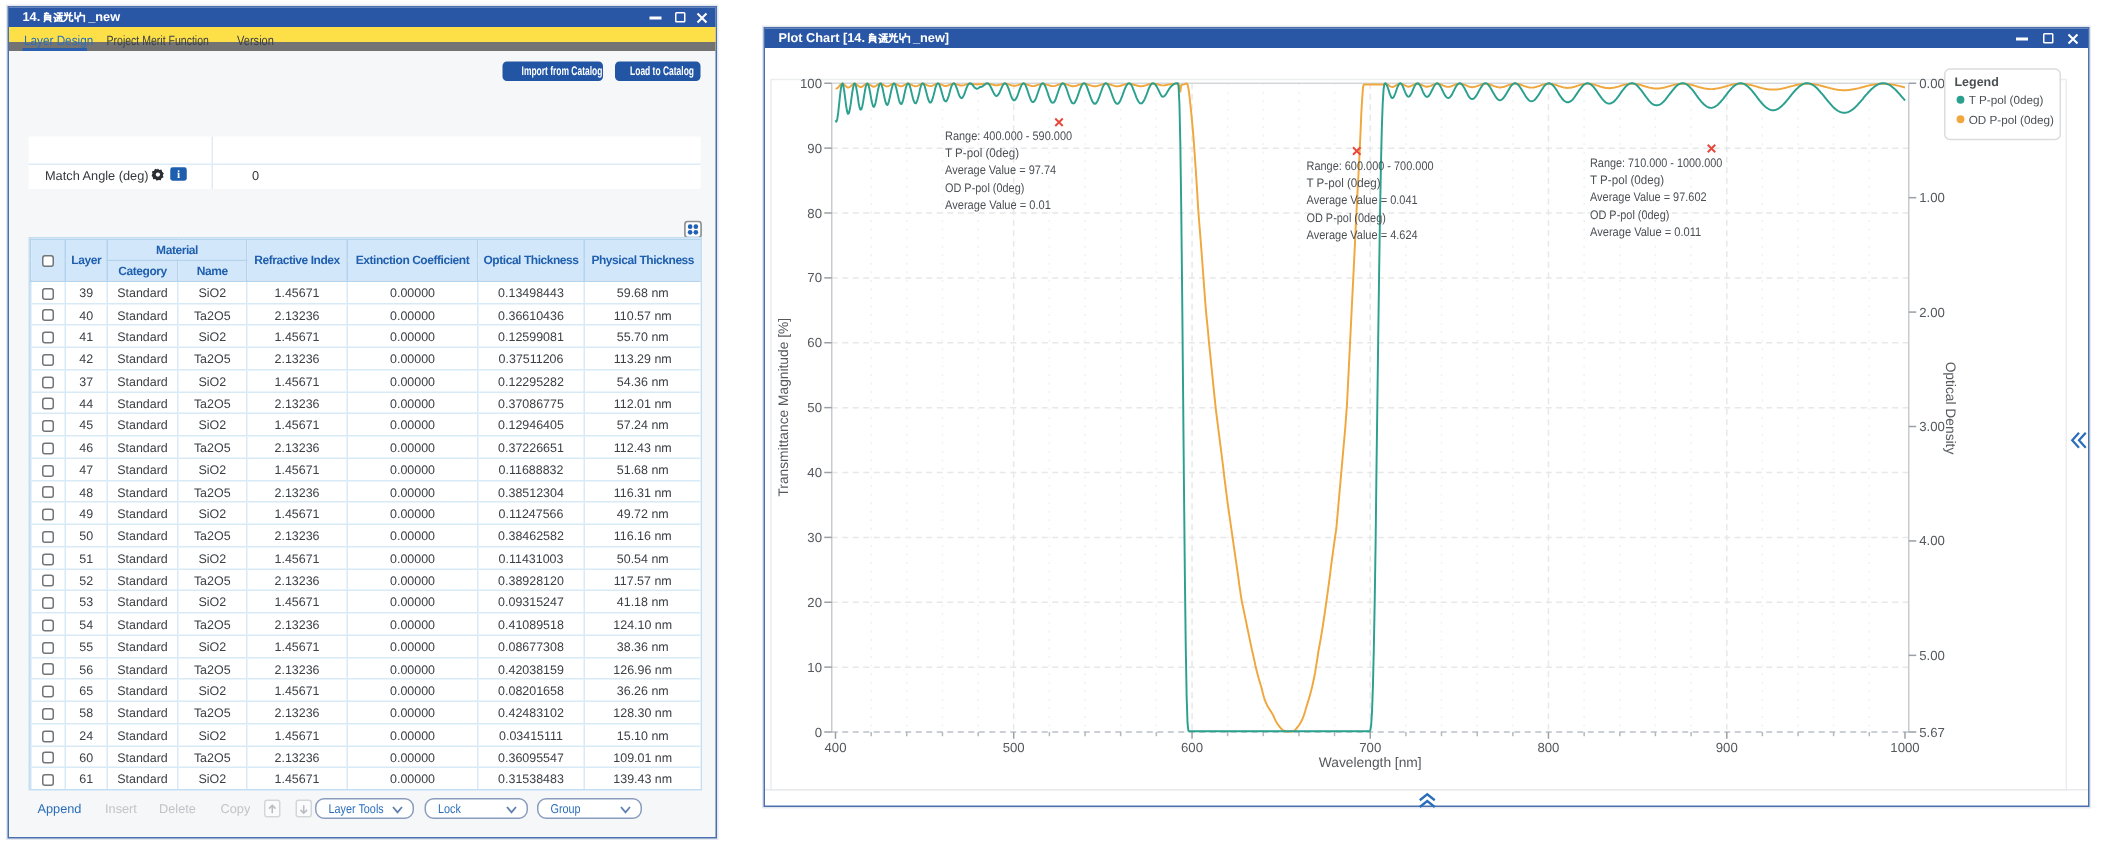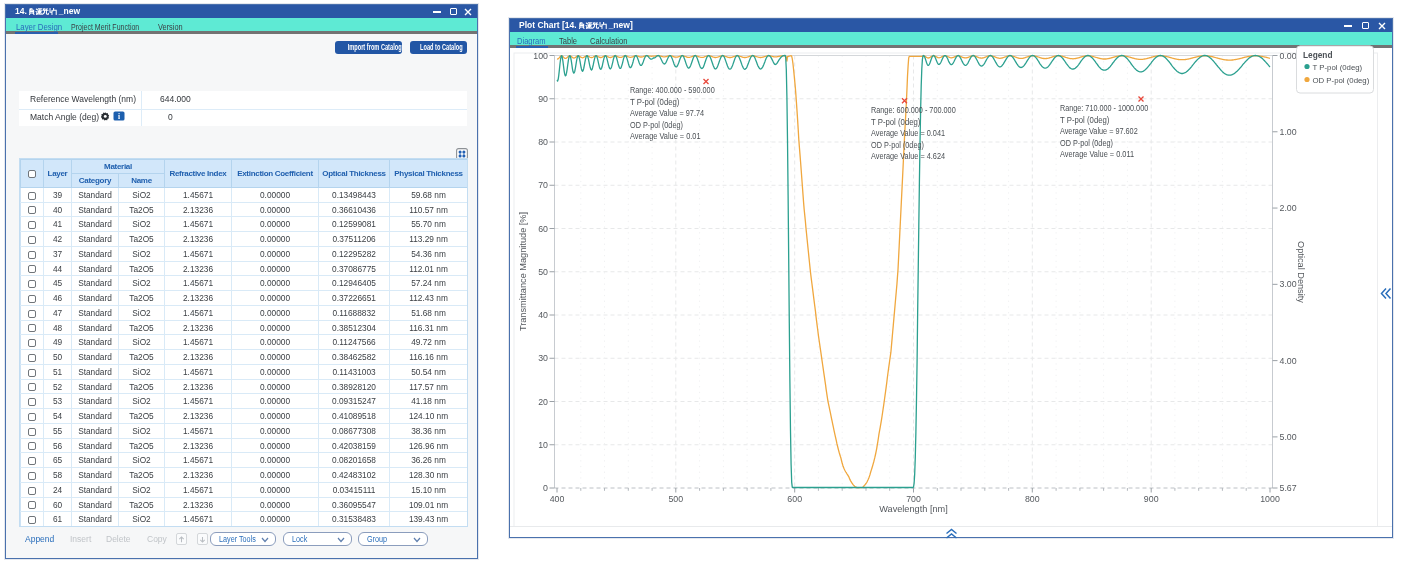--- a/index.html
+++ b/index.html
@@ -1,20 +1,20 @@
 <!DOCTYPE html>
 <html><head><meta charset="utf-8"><style>
 *{margin:0;padding:0;box-sizing:border-box}
 html,body{width:1401px;height:562px;background:#fff;font-family:"Liberation Sans",sans-serif;overflow:hidden;position:relative}
 .win{position:absolute;background:#f6f7f8;border:1px solid #4a71ad;box-shadow:0 0 0 1px rgba(180,190,205,.35)}
 .tbar{height:13px;background:#2a57a5;color:#fff;font-size:8.5px;font-weight:bold;line-height:13px;padding-left:9px;position:relative;white-space:nowrap}
 .wb{position:absolute;top:0;width:16px;height:13px;display:inline-flex;align-items:center;justify-content:center}
 .mini{display:block;width:8px;height:2px;background:#fff}
 .maxi{display:block;width:7px;height:7px;border:1.4px solid #fff;border-radius:1px}
-.tabs{height:16px;background:#5eead4;border-bottom:3px solid #737373;font-size:9px;color:#3a3f44;position:relative;white-space:nowrap}
+.tabs{height:16px;background:#fde047;border-bottom:6px solid #737373;font-size:9px;color:#3a3f44;position:relative;white-space:nowrap}
 .tabs span{position:absolute;top:4px;transform-origin:0 0}
 .tabs .act{color:#2a6ebb}
 .tabs .ul{position:absolute;height:2px;background:#2b5fae;top:14px}
 
 #w1{left:5px;top:4px;width:473px;height:555px}
 #w1 .body{position:absolute;left:0;top:0;width:100%;height:100%}
 .btn{position:absolute;background:#2256a5;color:#fff;font-size:8.3px;font-weight:bold;border-radius:3px;text-align:center;line-height:13px;height:13px;white-space:nowrap}
 .btn i{display:inline-block;font-style:normal;transform:scaleX(0.68);transform-origin:50% 50%}
 .syscfg{position:absolute;left:13px;top:58px;width:448px;height:15px;background:#fff;border-radius:2px;font-size:8.3px;color:#33373c;line-height:15px;padding-left:6px}
 .syscfg .gt{color:#9aa0a6;margin-left:5px;font-size:8px}
@@ -72,24 +72,20 @@
  <div class="tabs">
    <span class="act" style="left:9.8px;transform:scaleX(0.87)">Layer Design</span>
    <span style="left:64.6px;transform:scaleX(0.78)">Project Merit Function</span>
    <span style="left:151.8px;transform:scaleX(0.82)">Version</span>
    <span class="ul" style="left:8.9px;width:43.6px"></span>
  </div>
  <div class="body">
   <div class="btn" style="left:329px;top:36px;width:67px"><i>Import from Catalog</i></div>
   <div class="btn" style="left:404px;top:36px;width:57px"><i>Load to Catalog</i></div>
   <div class="cfgtbl">
-    <div class="cfgrow" style="top:0">
-          <span class="lab">Reference Wavelength (nm)</span>
-          <span class="val">644.000</span>
-        </div>
     <div class="cfgrow" style="top:17.5px">
           <span class="lab">Match Angle (deg) <svg width="9" height="9" viewBox="0 0 10 10" style="vertical-align:-1px">
               <path d="M5 0.4 L6 1.6 L7.8 1.2 L8.3 2.9 L9.6 4 L8.8 5.6 L9.4 7.3 L7.8 8 L7.2 9.6 L5.4 9.3 L4 10 L3 8.6 L1.2 8.8 L1 7.1 L-0.2 6 L0.8 4.5 L0.3 2.7 L2 2.2 L2.8 0.6 L4.4 1.1 Z" fill="#2b2f33" transform="scale(0.95)"></path>
               <circle cx="4.75" cy="4.9" r="1.6" fill="#fff"></circle>
             </svg><span style="display:inline-block;width:3px"></span><svg width="12" height="10" viewBox="0 0 12 10" style="vertical-align:-1.5px">
               <rect x="0.5" y="0.5" width="11" height="9" rx="1.6" fill="#1d5fae"></rect>
               <text x="6" y="7.6" text-anchor="middle" font-family="Liberation Serif" font-size="7.5" font-weight="bold" fill="#fff">i</text>
             </svg></span>
           <span class="val" style="left:149px">0</span>
         </div>
@@ -399,26 +395,20 @@
         <span class="mini"></span>
       </span>
    <span class="wb" style="right:19px">
         <span class="maxi"></span>
       </span>
    <span class="wb" style="right:2px">
         <svg width="8" height="8" viewBox="0 0 8 8">
           <path d="M1 1 L7 7 M7 1 L1 7" stroke="#fff" stroke-width="1.4"></path>
         </svg>
       </span>
- </div>
- <div class="tabs">
-   <span class="act" style="left:7px;transform:scaleX(0.84)">Diagram</span>
-   <span style="left:49.4px;transform:scaleX(0.84)">Table</span>
-   <span style="left:79.8px;transform:scaleX(0.84)">Calculation</span>
-   <span class="ul" style="left:6px;width:32px"></span>
  </div>
 </div>
 <svg id="chart" width="1401" height="562" viewBox="0 0 1401 562">
     <rect x="514" y="53" width="863.5" height="473.5" fill="none" stroke="#ecedef" stroke-width="1"></rect>
     <line x1="554.5" y1="444.75" x2="1272.5" y2="444.75" stroke="#e7e8e9" stroke-width="1" stroke-dasharray="4 3"></line>
     <line x1="554.5" y1="401.50" x2="1272.5" y2="401.50" stroke="#e7e8e9" stroke-width="1" stroke-dasharray="4 3"></line>
     <line x1="554.5" y1="358.25" x2="1272.5" y2="358.25" stroke="#e7e8e9" stroke-width="1" stroke-dasharray="4 3"></line>
     <line x1="554.5" y1="315.00" x2="1272.5" y2="315.00" stroke="#e7e8e9" stroke-width="1" stroke-dasharray="4 3"></line>
     <line x1="554.5" y1="271.75" x2="1272.5" y2="271.75" stroke="#e7e8e9" stroke-width="1" stroke-dasharray="4 3"></line>
     <line x1="554.5" y1="228.50" x2="1272.5" y2="228.50" stroke="#e7e8e9" stroke-width="1" stroke-dasharray="4 3"></line>

